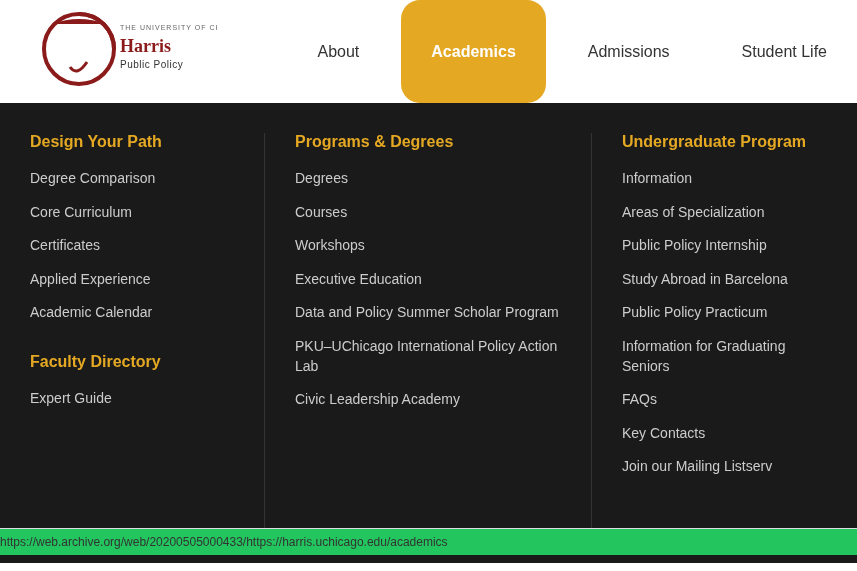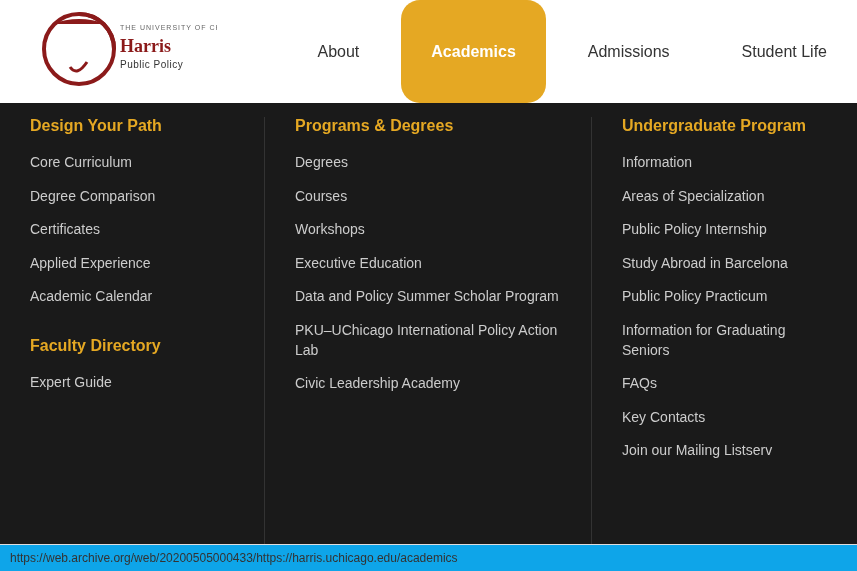--- a/index.html
+++ b/index.html
@@ -40,21 +40,21 @@
       font-weight: bold;
       border-radius: 19px;
     }
 
     
     .dropdown-panel {
       background: #1a1a1a;
       display: flex;
       min-height: 460px;
       color: #fff;
-      padding: 14px 0;
+      padding: 30px 0;
       justify-content: space-between;
     }
 
     .col {
       padding: 0 30px;
       min-width: 265px;
       border-right: 1px solid #333;
     }
     .col:last-child {
       border-right: none;
@@ -72,27 +72,27 @@
       color: #ccc;
       font-size: 14px;
       line-height: 1.4;
       margin-bottom: 14px;
       cursor: pointer;
       text-decoration: none;
     }
 
     
     .status-bar {
-      background: #0ea5e9;
+      background: #22c55e;
       border-top: 1px solid #ddd;
-      padding: 6px 10px;
+      padding: 6px 0;
       font-size: 12px;
       color: #333;
       position: fixed;
-      bottom: 0;
+      bottom: 16px;
       left: 0;
       width: 100%;
     }
 
     
     .logo-svg {
       width: 175px;
       height: 75px;
     }
   </style>
@@ -119,22 +119,22 @@
     <a class="nav-item active">Academics</a>
     <a class="nav-item">Admissions</a>
     <a class="nav-item">Student Life</a>
   </nav>
 </div>
 
 <div class="dropdown-panel">
 
   <div class="col">
     <div class="col-title">Design Your Path</div>
+    <a class="col-link">Degree Comparison</a>
     <a class="col-link">Core Curriculum</a>
-    <a class="col-link">Degree Comparison</a>
     <a class="col-link">Certificates</a>
     <a class="col-link">Applied Experience</a>
     <a class="col-link">Academic Calendar</a>
 
     <div style="margin-top: 30px;">
       <div class="col-title">Faculty Directory</div>
       <a class="col-link">Expert Guide</a>
     </div>
   </div>
 

